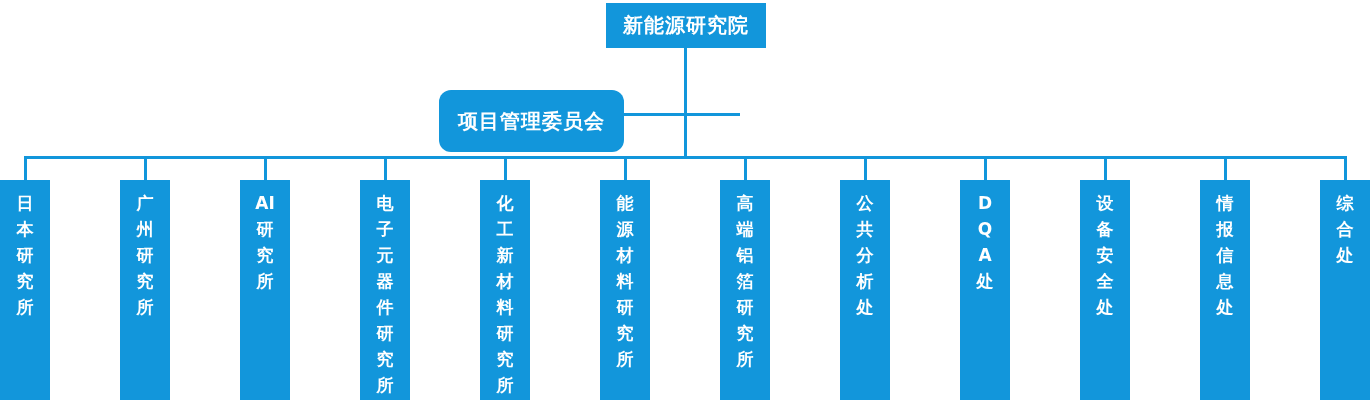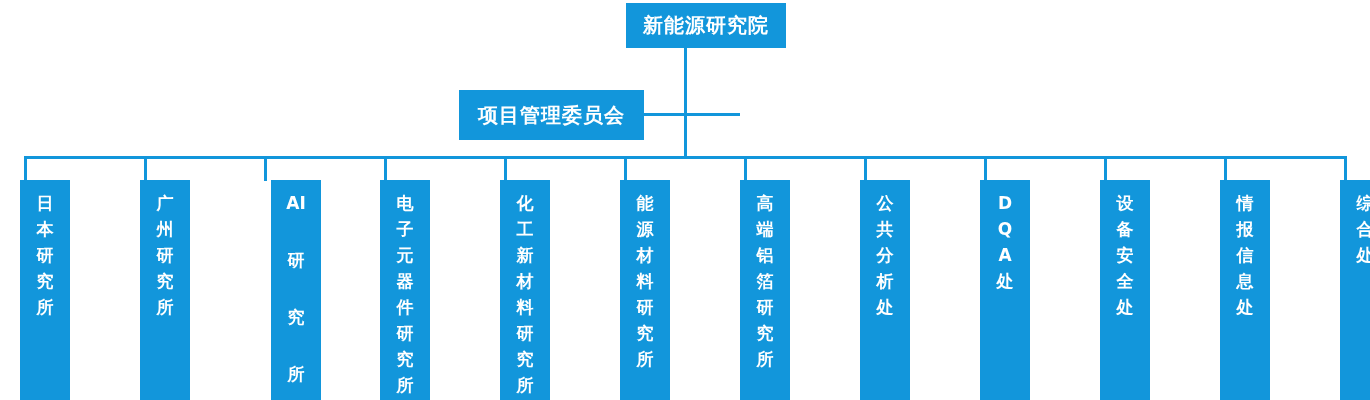--- a/index.html
+++ b/index.html
@@ -15,29 +15,28 @@
   .line { position: absolute; background: var(--accent); }
   .node {
     position: absolute;
     background: var(--accent);
     color: var(--node-text);
     font-weight: bold;
     display: flex;
     align-items: center;
     justify-content: center;
     box-sizing: border-box;
-    margin-left: 20px;
   }
   .root {
     left: 606px; top: 3px; width: 160px; height: 45px;
     font-size: 20px; letter-spacing: 1px;
   }
   .committee {
-    top: 90px; height: 50px;
-    font-size: 20px; letter-spacing: 1px;
+    top: 90px; height: 62px;
+    font-size: 20px; letter-spacing: 1px; border-radius: 12px;
   }
   .committee.left  { left: 439px; width: 185px; }
   .committee.right { left: 739px; width: 189px; }
   .dept {
     top: 180px; width: 50px; height: 220px;
     flex-direction: column;
     justify-content: flex-start;
     padding-top: 10px;
     font-size: 17px;
     line-height: 26px;
@@ -67,21 +66,21 @@
     </div>
     <div class="line" style="left: 144px; top: 157px; width: 3px; height: 24px;"></div>
     <div class="node dept" title="广州研究所" style="left: 120px;">
       <span class="ch">广</span>
       <span class="ch">州</span>
       <span class="ch">研</span>
       <span class="ch">究</span>
       <span class="ch">所</span>
     </div>
     <div class="line" style="left: 264px; top: 157px; width: 3px; height: 24px;"></div>
-    <div class="node dept" title="AI研究所" style="left: 251px; gap: 31px;">
+    <div class="node dept" title="AI研究所" style="left: 240px;">
       <span class="ch">AI</span>
       <span class="ch">研</span>
       <span class="ch">究</span>
       <span class="ch">所</span>
     </div>
     <div class="line" style="left: 384px; top: 157px; width: 3px; height: 24px;"></div>
     <div class="node dept" title="电子元器件研究所" style="left: 360px;">
       <span class="ch">电</span>
       <span class="ch">子</span>
       <span class="ch">元</span>

